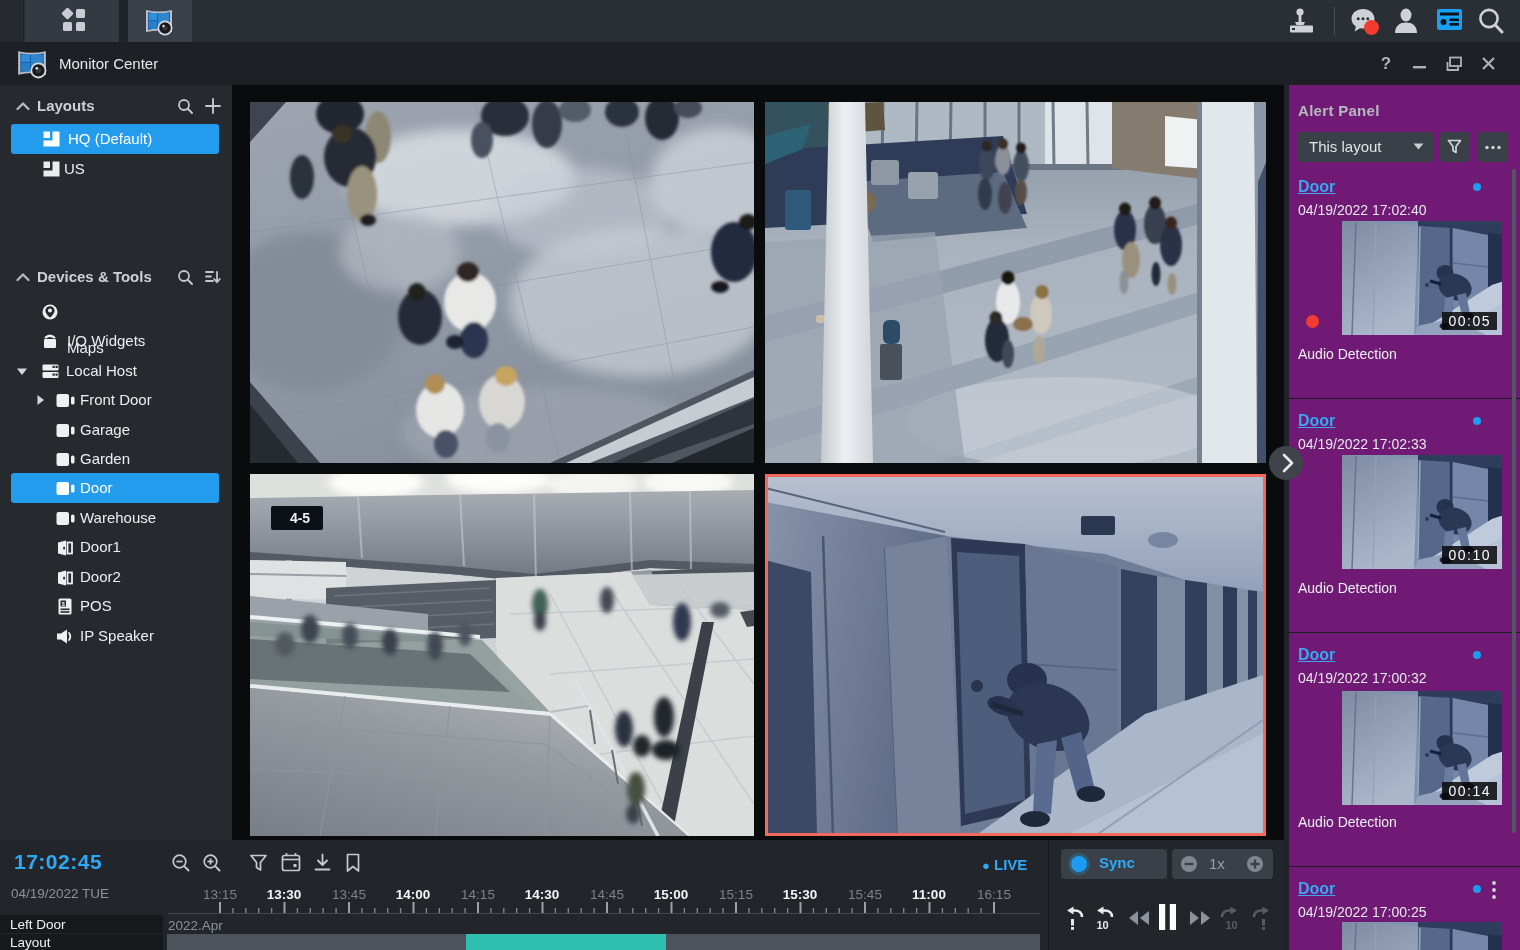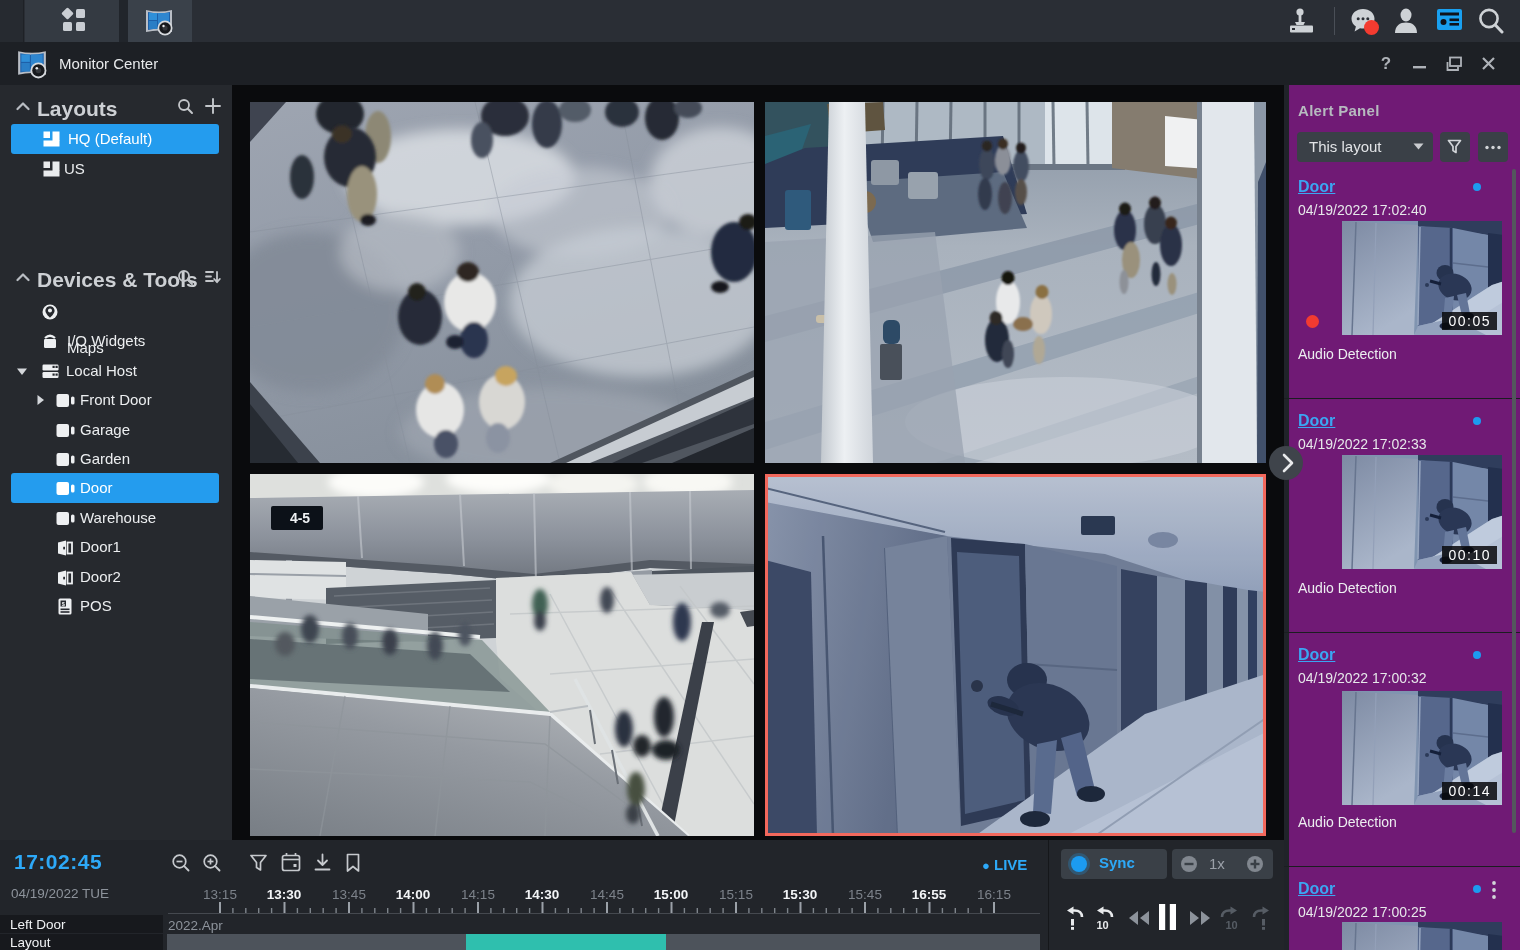--- a/index.html
+++ b/index.html
@@ -13,21 +13,21 @@
   #topbar .tabdiv { position:absolute; left:119px; top:0; width:9px; height:42px; background:#21252b; }
   #topbar .tab2 { position:absolute; left:128px; top:0; width:64px; height:42px; background:#3a414a; }
   .ticon { position:absolute; top:7px; }
   
   #titlebar { position:absolute; left:0; top:42px; width:1520px; height:43px; background:#1d2025; }
   #titlebar .txt { position:absolute; left:59px; top:13px; color:#e8eaec; font-size:15px; font-weight:normal; }
   .winbtn { position:absolute; top:12px; width:20px; height:20px; color:#aeb2b8; font-size:16px;
             text-align:center; line-height:20px; }
   
   #sidebar { position:absolute; left:0; top:85px; width:232px; height:755px; background:#26292e; }
-  .sechdr { position:absolute; left:0; width:232px; height:22px; color:#cdd0d4; font-weight:bold; font-size:21px; }
+  .sechdr { position:absolute; left:0; width:232px; height:22px; color:#cdd0d4; font-weight:bold; font-size:15px; }
   .sechdr .lbl { position:absolute; left:37px; top:2px; }
   .treerow { position:absolute; left:0; width:232px; height:30px; color:#eceef0; font-size:15px; }
   .treerow.sel { left:11px; width:208px; background:#249cee; border-radius:3px; color:#fff; }
   .treerow .t { position:absolute; top:6px; }
   
   #videoarea { position:absolute; left:232px; top:85px; width:1052px; height:755px; background:#0a0b0d; }
   .tile { position:absolute; overflow:hidden; }
   
   #alertpanel { position:absolute; left:1284px; top:85px; width:236px; height:865px; background:#701a75; }
   #alertpanel h1 { position:absolute; left:14px; top:17px; font-size:15px; color:#b6babf; letter-spacing:0.3px; }
@@ -272,20 +272,27 @@
   </div>
   <div class="treerow" style="top:506px;">
     <svg class="abs" style="left:58px;top:7px;" width="14" height="17" viewBox="0 0 14 17">
       <rect x="0.5" y="0.5" width="13" height="16" rx="1.5" fill="#eef0f2"></rect>
       <rect x="2.5" y="2.5" width="5.5" height="6" fill="#26292e"></rect>
       <text x="5.2" y="7.6" font-size="5.5" fill="#eef0f2" text-anchor="middle" font-weight="bold">$</text>
       <rect x="2.5" y="10.5" width="9" height="1.6" fill="#26292e"></rect>
       <rect x="2.5" y="13.2" width="9" height="1.6" fill="#26292e"></rect>
     </svg>
     <div class="t" style="left:80px;">POS</div>
+  </div>
+  <div class="treerow" style="top:536px;">
+    <svg class="abs" style="left:56px;top:8px;" width="17" height="15" viewBox="0 0 17 15">
+      <path d="M1 4.5 L5 4.5 L11 0.5 L11 14.5 L5 10.5 L1 10.5 Z" fill="#eef0f2"></path>
+      <path d="M13 4 Q15.5 7.5 13 11" fill="none" stroke="#eef0f2" stroke-width="1.8" stroke-linecap="round"></path>
+    </svg>
+    <div class="t" style="left:80px;">IP Speaker</div>
   </div>
 </div>
 
 <div id="videoarea">
 
   <div class="tile" style="left:18px;top:17px;width:504px;height:361px;">
   <svg width="504" height="361" viewBox="0 0 504 361">
     <defs>
       <linearGradient id="t1f" x1="0" y1="0" x2="0.4" y2="1">
         <stop offset="0" stop-color="#9ea5b1"></stop>
@@ -829,21 +836,21 @@
   <div class="tlabel maj" style="left:284px;">13:30</div>
   <div class="tlabel" style="left:349px;">13:45</div>
   <div class="tlabel maj" style="left:413px;">14:00</div>
   <div class="tlabel" style="left:478px;">14:15</div>
   <div class="tlabel maj" style="left:542px;">14:30</div>
   <div class="tlabel" style="left:607px;">14:45</div>
   <div class="tlabel maj" style="left:671px;">15:00</div>
   <div class="tlabel" style="left:736px;">15:15</div>
   <div class="tlabel maj" style="left:800px;">15:30</div>
   <div class="tlabel" style="left:865px;">15:45</div>
-  <div class="tlabel maj" style="left:929px;">16:55</div>
+  <div class="tlabel maj" style="left:929px;">11:00</div>
   <div class="tlabel" style="left:994px;">16:15</div>
   <svg class="abs" style="left:168px;top:60px;" width="880" height="14" viewBox="0 0 880 14">
       <line x1="52.0" x2="52.0" y1="2" y2="13" stroke="#9ba1a8" stroke-width="2"></line>
       <line x1="64.9" x2="64.9" y1="8" y2="13" stroke="#7e848b" stroke-width="1.4"></line>
       <line x1="77.8" x2="77.8" y1="8" y2="13" stroke="#7e848b" stroke-width="1.4"></line>
       <line x1="90.7" x2="90.7" y1="8" y2="13" stroke="#7e848b" stroke-width="1.4"></line>
       <line x1="103.6" x2="103.6" y1="8" y2="13" stroke="#7e848b" stroke-width="1.4"></line>
       <line x1="116.5" x2="116.5" y1="2" y2="13" stroke="#9ba1a8" stroke-width="2"></line>
       <line x1="129.4" x2="129.4" y1="8" y2="13" stroke="#7e848b" stroke-width="1.4"></line>
       <line x1="142.3" x2="142.3" y1="8" y2="13" stroke="#7e848b" stroke-width="1.4"></line>

